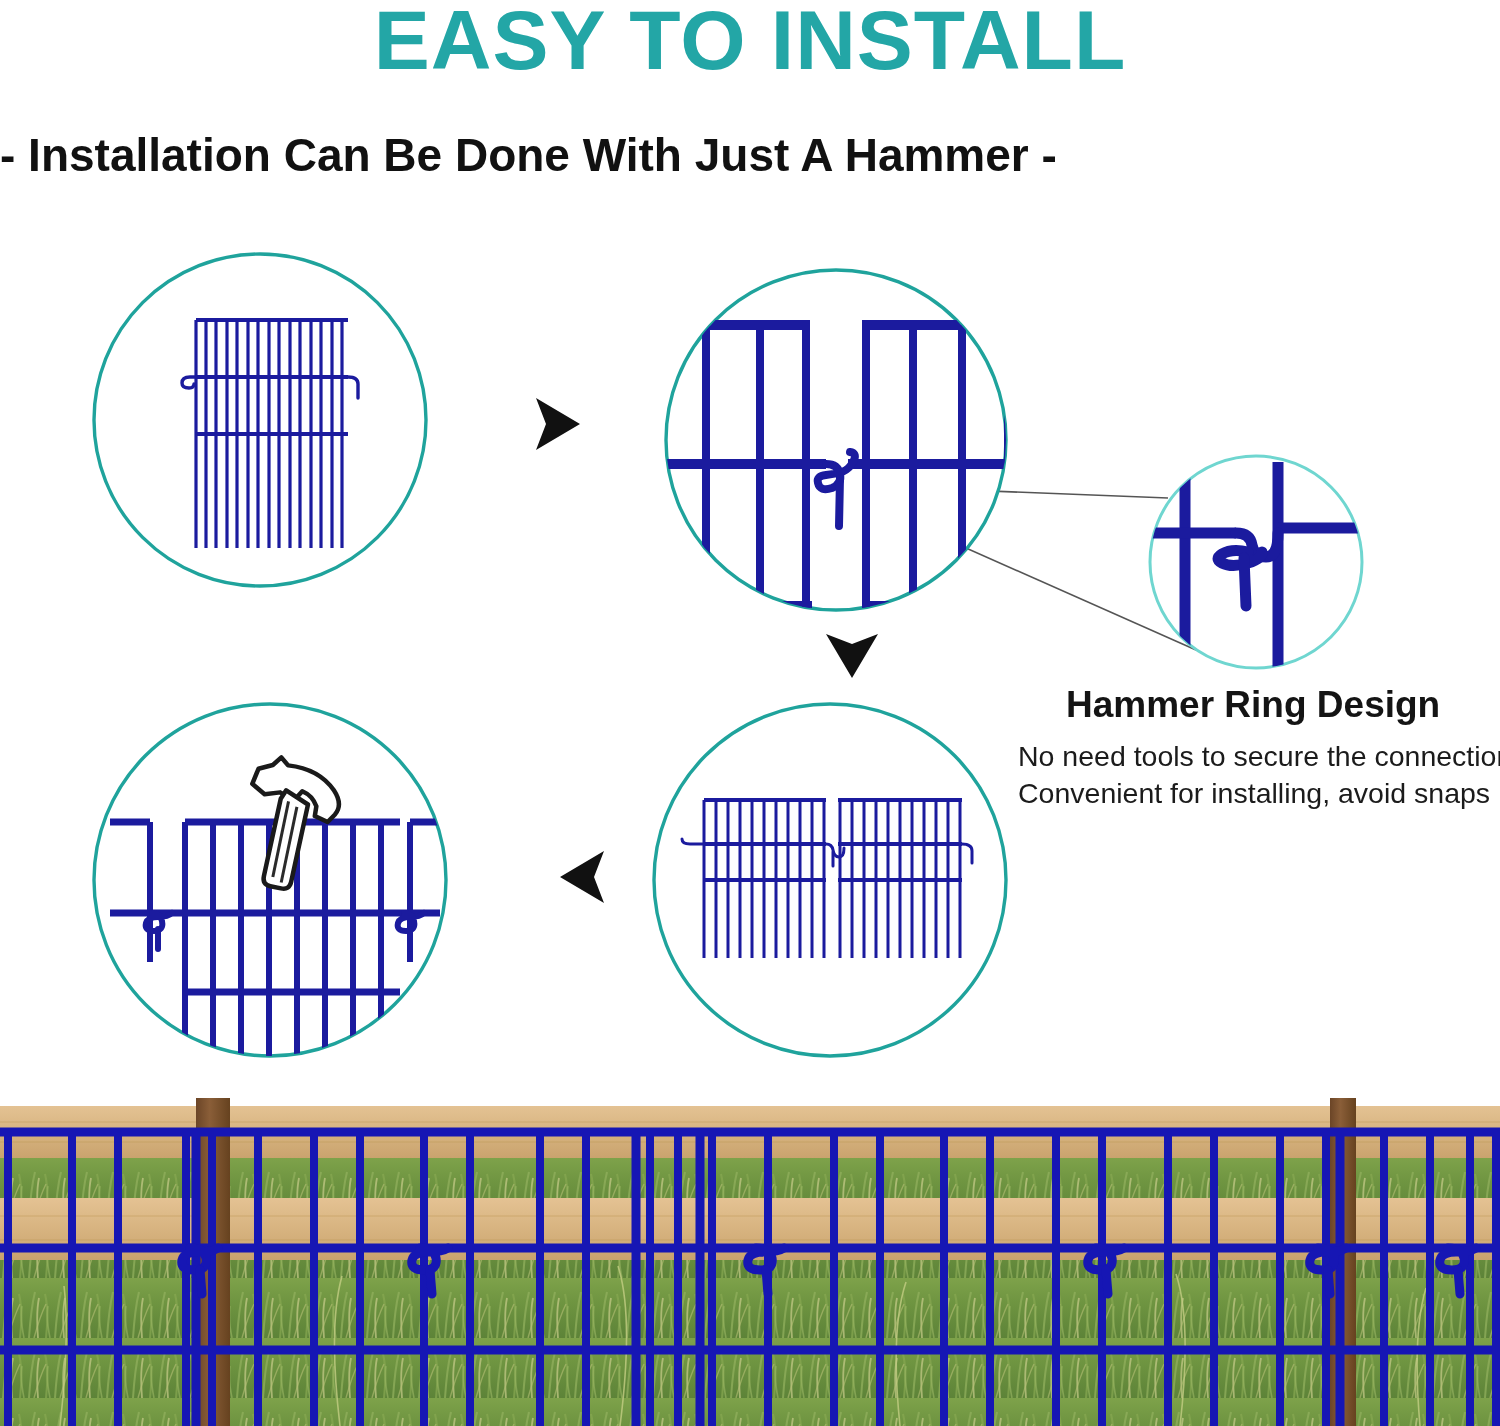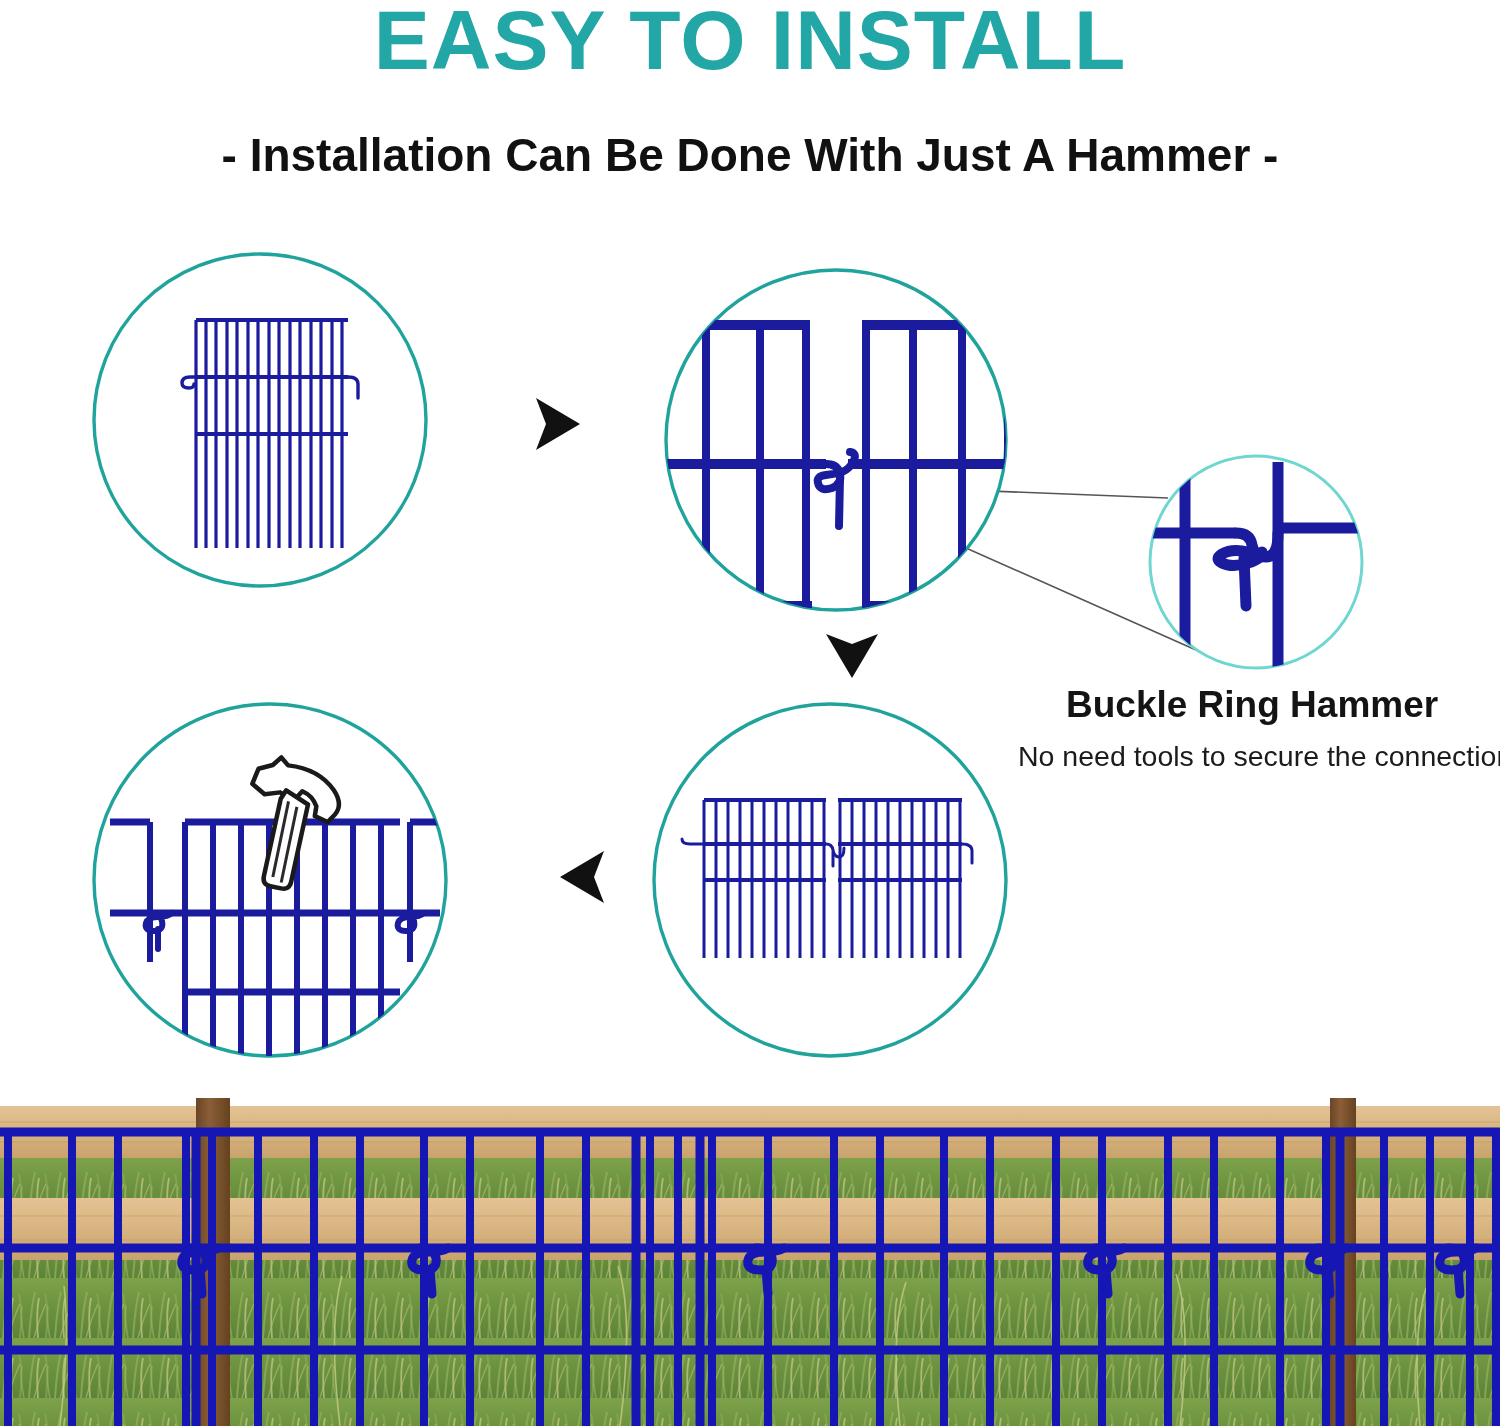--- a/index.html
+++ b/index.html
@@ -11,21 +11,21 @@
   #stage{position:absolute;left:0;top:0;width:1257px;height:1426px;background:#fff;}
 
   
   .title{
     position:absolute;left:0;top:-4px;width:1500px;text-align:center;
     font-size:84px;font-weight:bold;letter-spacing:1px;
     color:#23a6a6;font-family:"Liberation Sans", sans-serif;
     line-height:1.05;white-space:nowrap;
   }
   .subtitle{
-    position:absolute;left:0;top:128px;width:1500px;text-align:center;
+    position:absolute;left:0;top:128px;width:1500px;text-align:left;
     font-size:46px;font-weight:bold;color:#111111;
     font-family:"Liberation Sans", sans-serif;white-space:nowrap;
   }
 
   
   .cap-head{
     position:absolute;left:1066px;top:684px;width:420px;
     font-size:37px;font-weight:bold;color:#141414;white-space:nowrap;
   }
   .cap-body{
@@ -249,23 +249,24 @@
       </g>
     </g>
 
     <g fill="#111111">
       <path d="M536 398 l44 26 l-44 26 l10 -26 z"></path>
       <path d="M826 634 l26 44 l26 -44 l-26 10 z"></path>
       <path d="M604 851 l-44 26 l44 26 l-10 -26 z"></path>
     </g>
   </svg>
 
-  <div class="cap-head">Buckle Ring Hammer</div>
+  <div class="cap-head">Hammer Ring Design</div>
   <div class="cap-body">
     <div>No need tools to secure the connection</div>
+    <div>Convenient for installing, avoid snaps</div>
   </div>
 
   <div class="photo">
     <svg width="1500" height="328" viewBox="0 0 1500 328">
       <defs>
         <linearGradient id="grassGrad" x1="0" y1="0" x2="0" y2="1">
           <stop offset="0%" stop-color="#7ea24a"></stop>
           <stop offset="45%" stop-color="#6d9340"></stop>
           <stop offset="100%" stop-color="#5d8338"></stop>
         </linearGradient>

